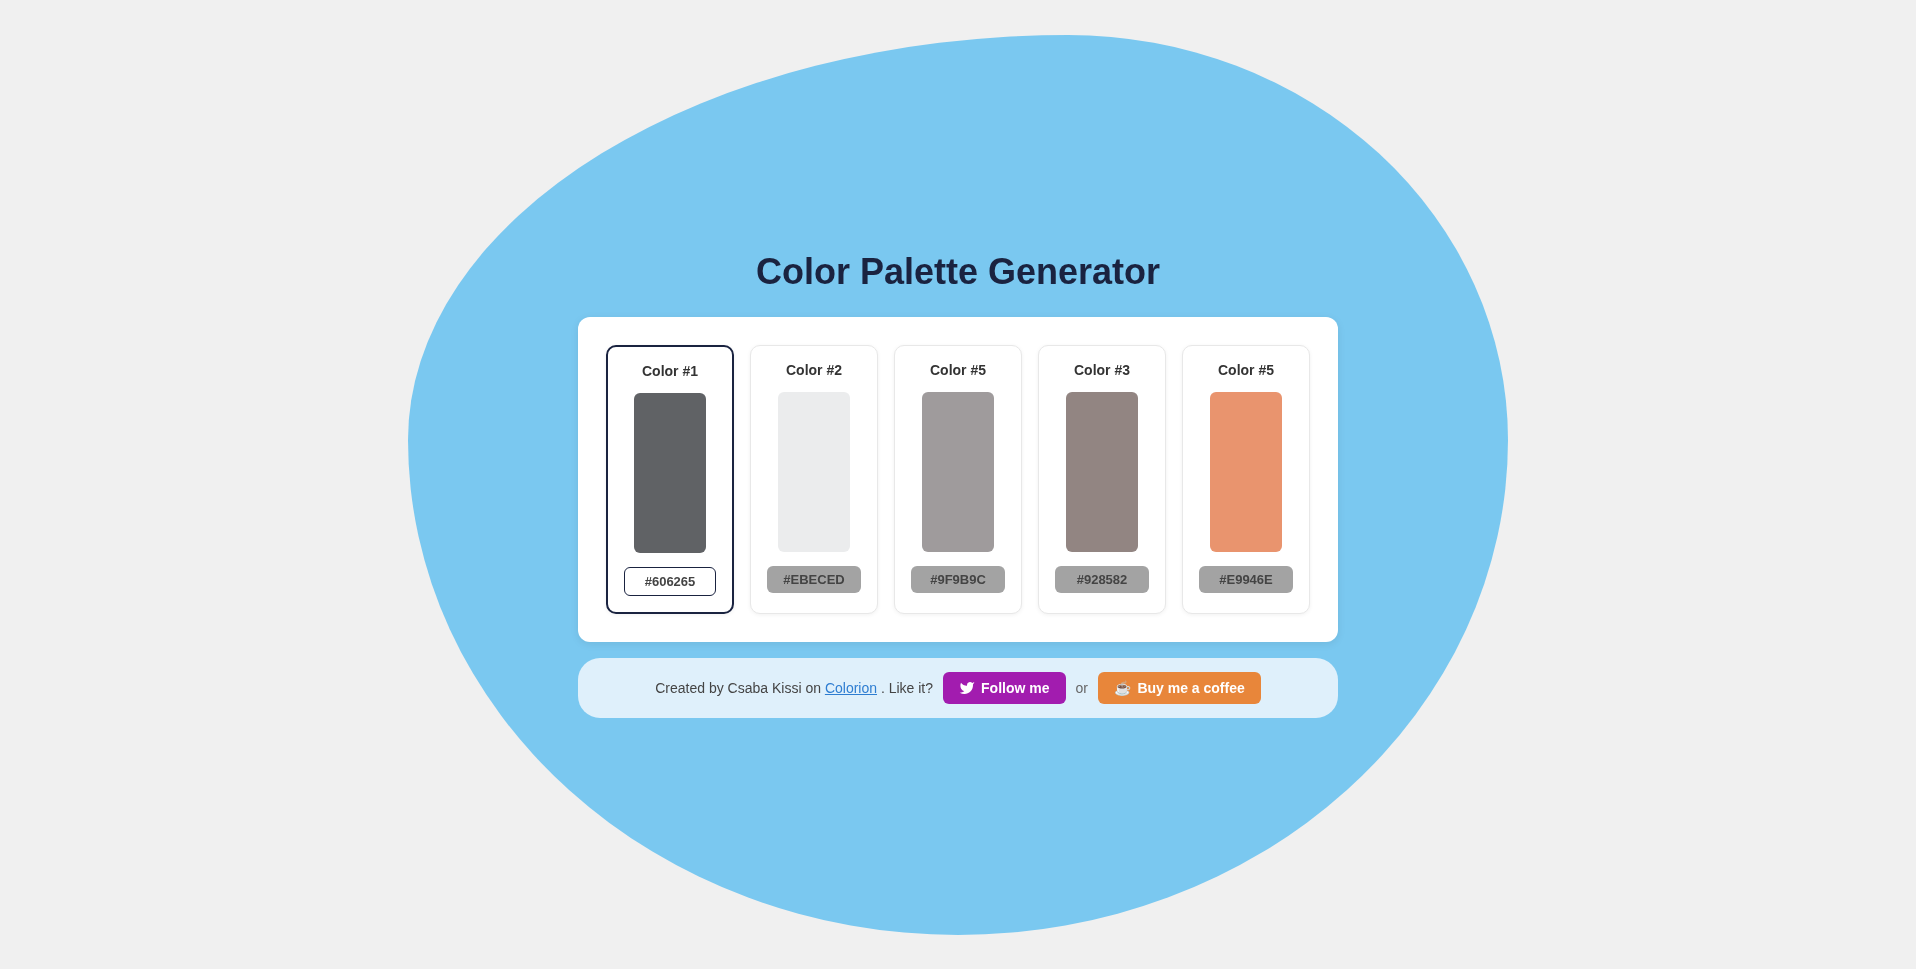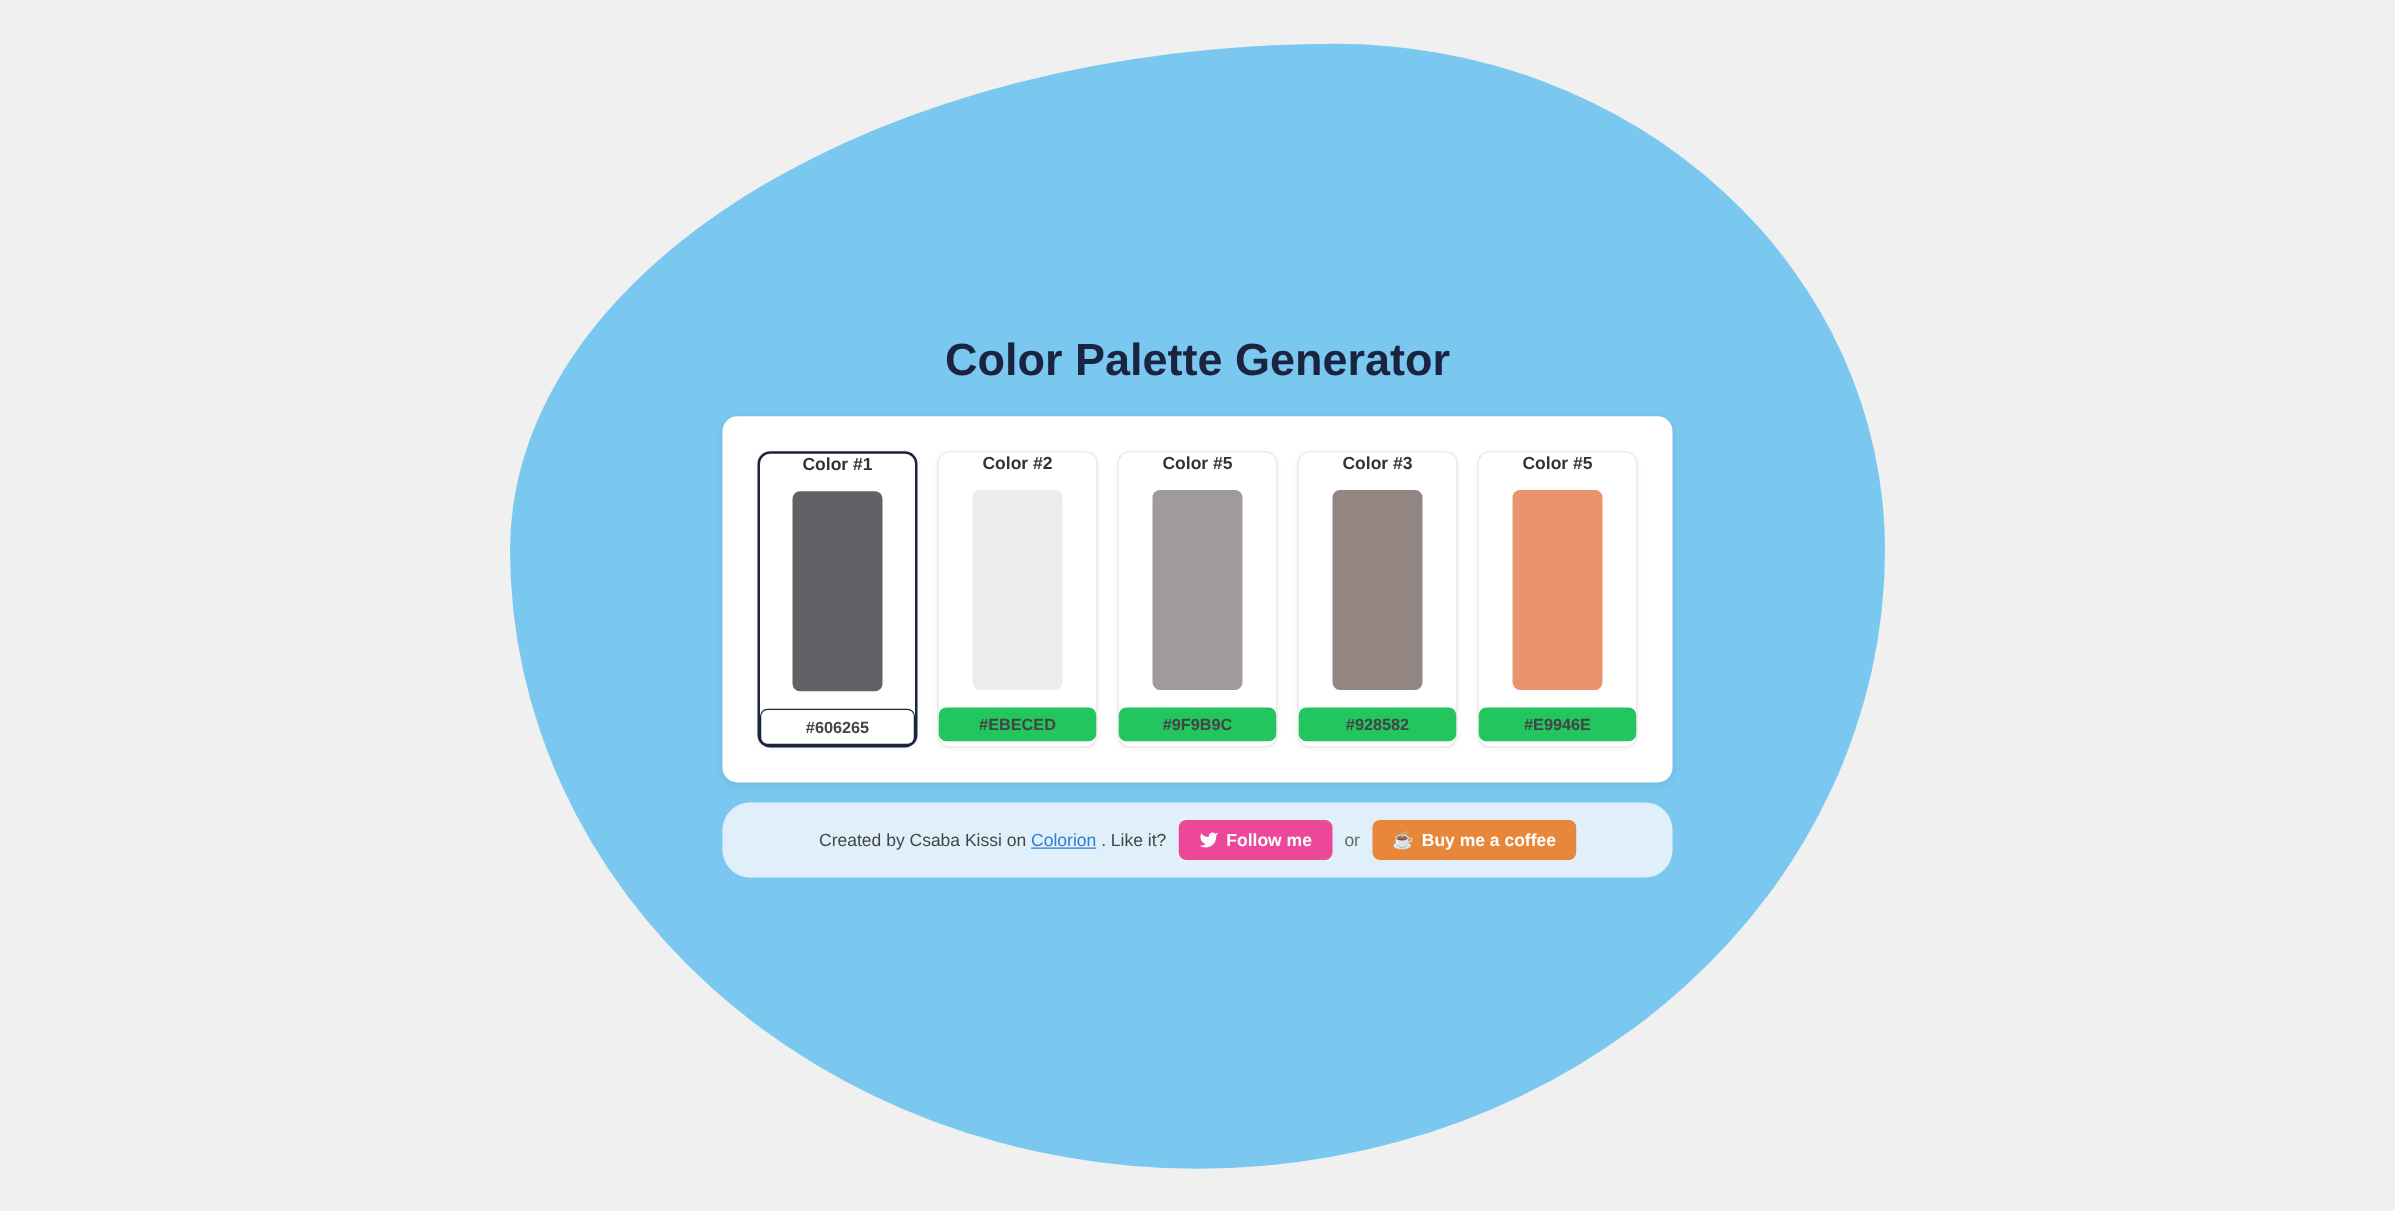--- a/index.html
+++ b/index.html
@@ -59,20 +59,21 @@
       gap: 16px;
       width: 100%;
       justify-content: center;
       box-shadow: 0 2px 8px rgba(0,0,0,0.08);
     }
 
     .color-card {
       background: white;
       border-radius: 10px;
       border: 1px solid #e8e8e8;
+      padding: 16px;
       display: flex;
       flex-direction: column;
       align-items: center;
       gap: 14px;
       width: 128px;
       cursor: pointer;
       box-shadow: 0 1px 4px rgba(0,0,0,0.06);
     }
 
     .color-card.selected {
@@ -86,21 +87,21 @@
       text-align: center;
     }
 
     .color-swatch {
       width: 72px;
       height: 160px;
       border-radius: 6px;
     }
 
     .color-hex-badge {
-      background: #22c55e;
+      background: #a3a3a3;
       border-radius: 6px;
       padding: 6px 10px;
       font-size: 13px;
       font-weight: 600;
       color: #444;
       text-align: center;
       width: 100%;
     }
 
     .color-card.selected .color-hex-badge {
@@ -133,21 +134,21 @@
       color: #444;
       flex-wrap: wrap;
     }
 
     .footer-bar a {
       color: #2e7dd1;
       text-decoration: underline;
     }
 
     .follow-button {
-      background: #ec4899;
+      background: #a21caf;
       color: white;
       border: none;
       border-radius: 6px;
       padding: 8px 16px;
       font-size: 14px;
       font-weight: 600;
       cursor: pointer;
       display: flex;
       align-items: center;
       gap: 6px;

